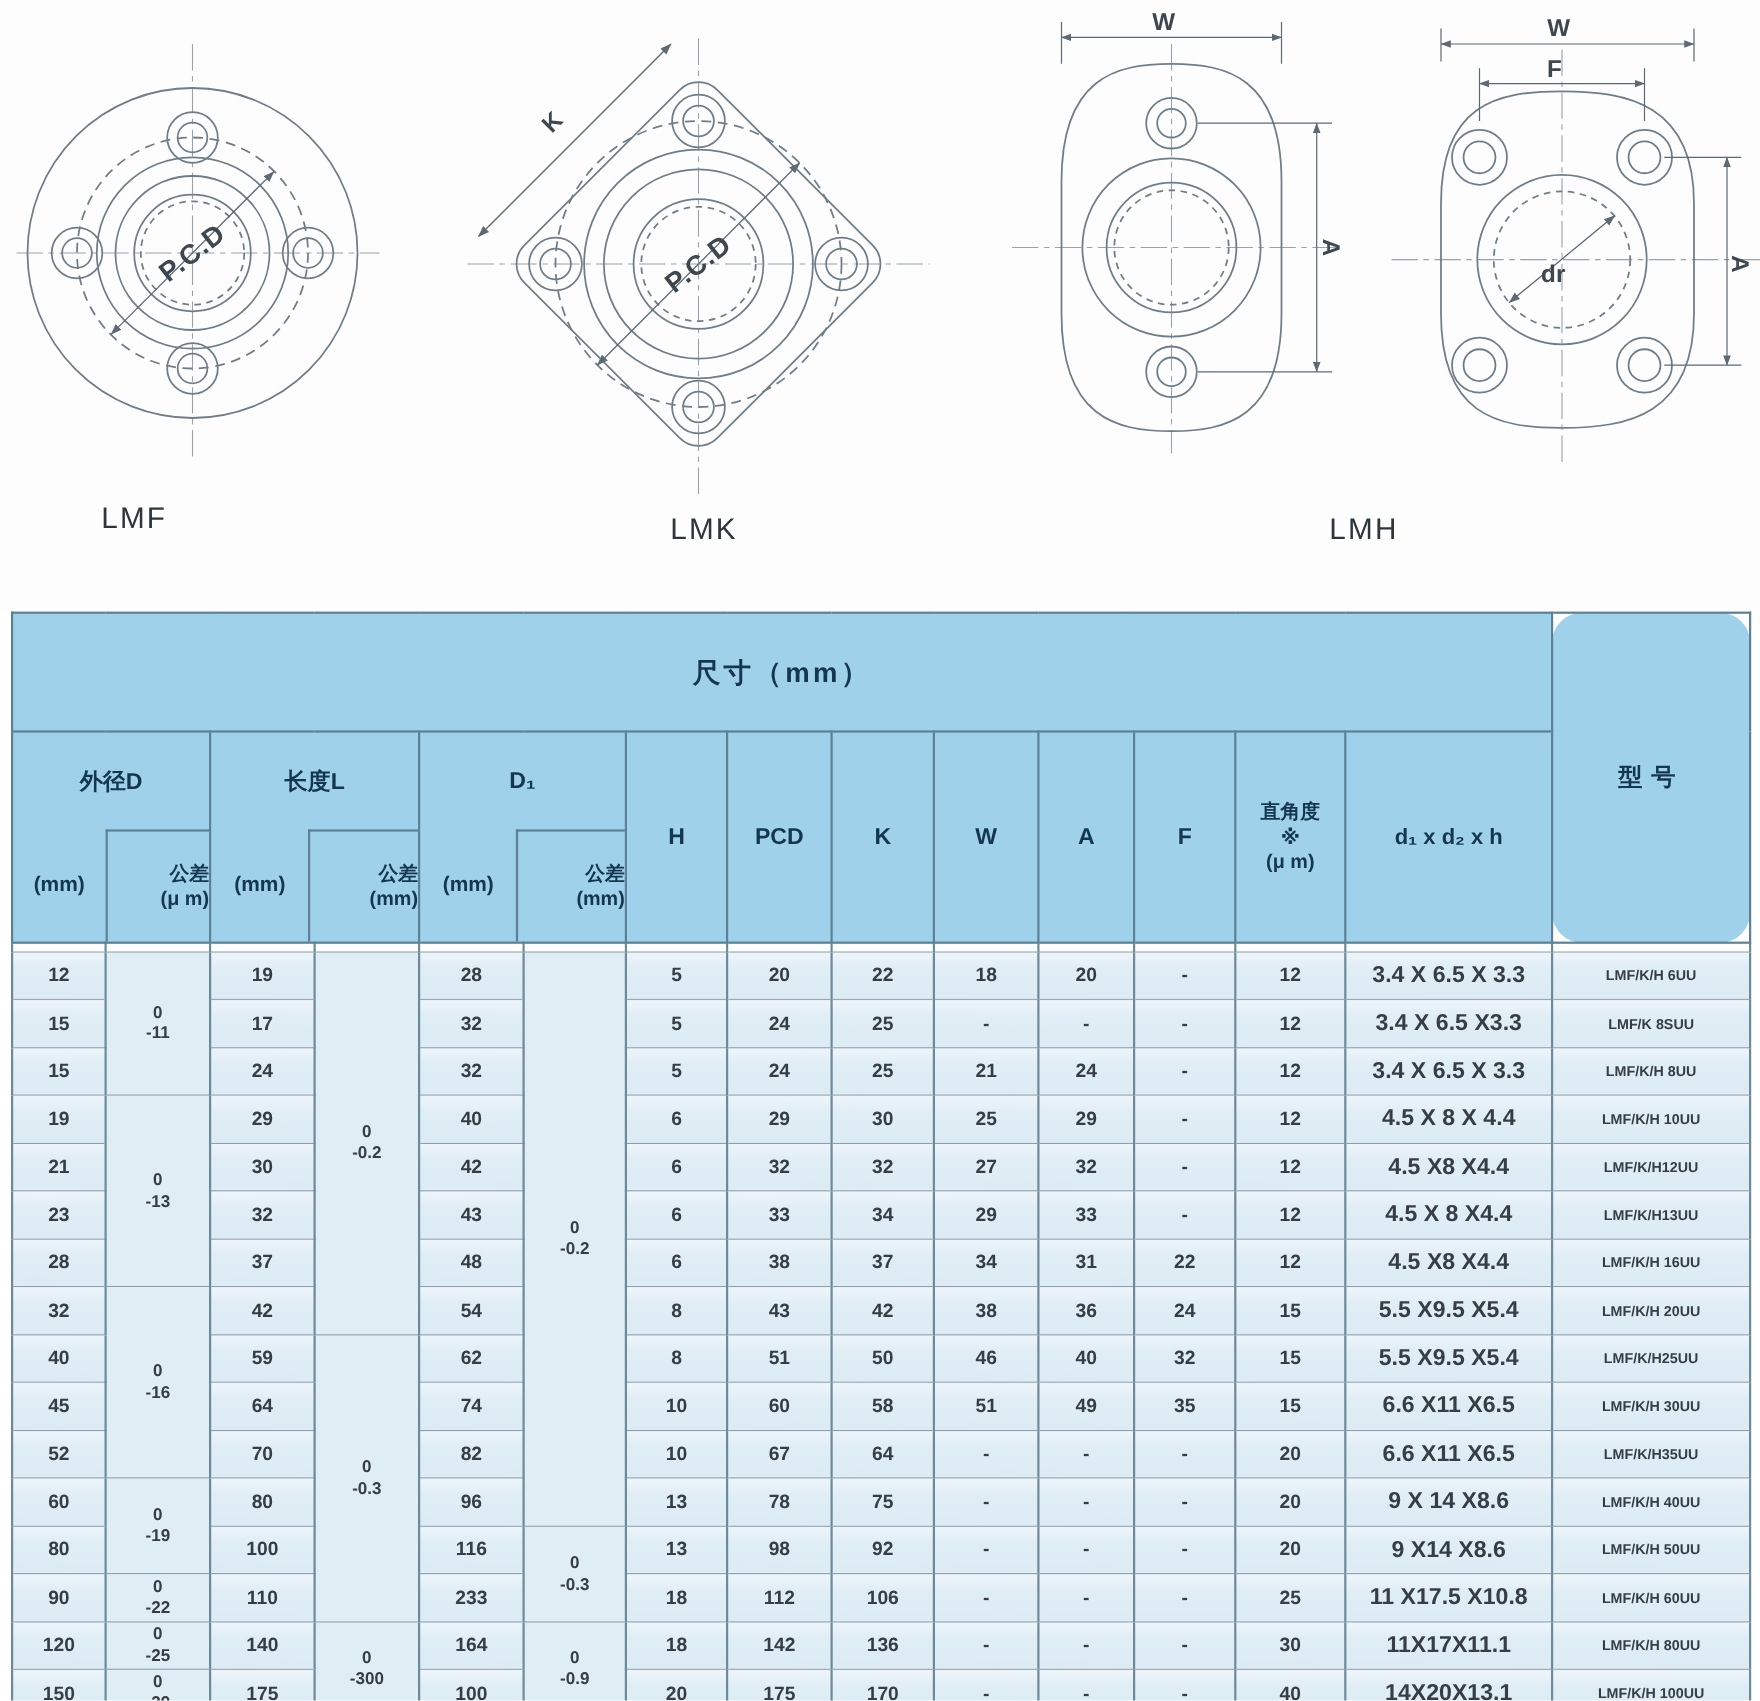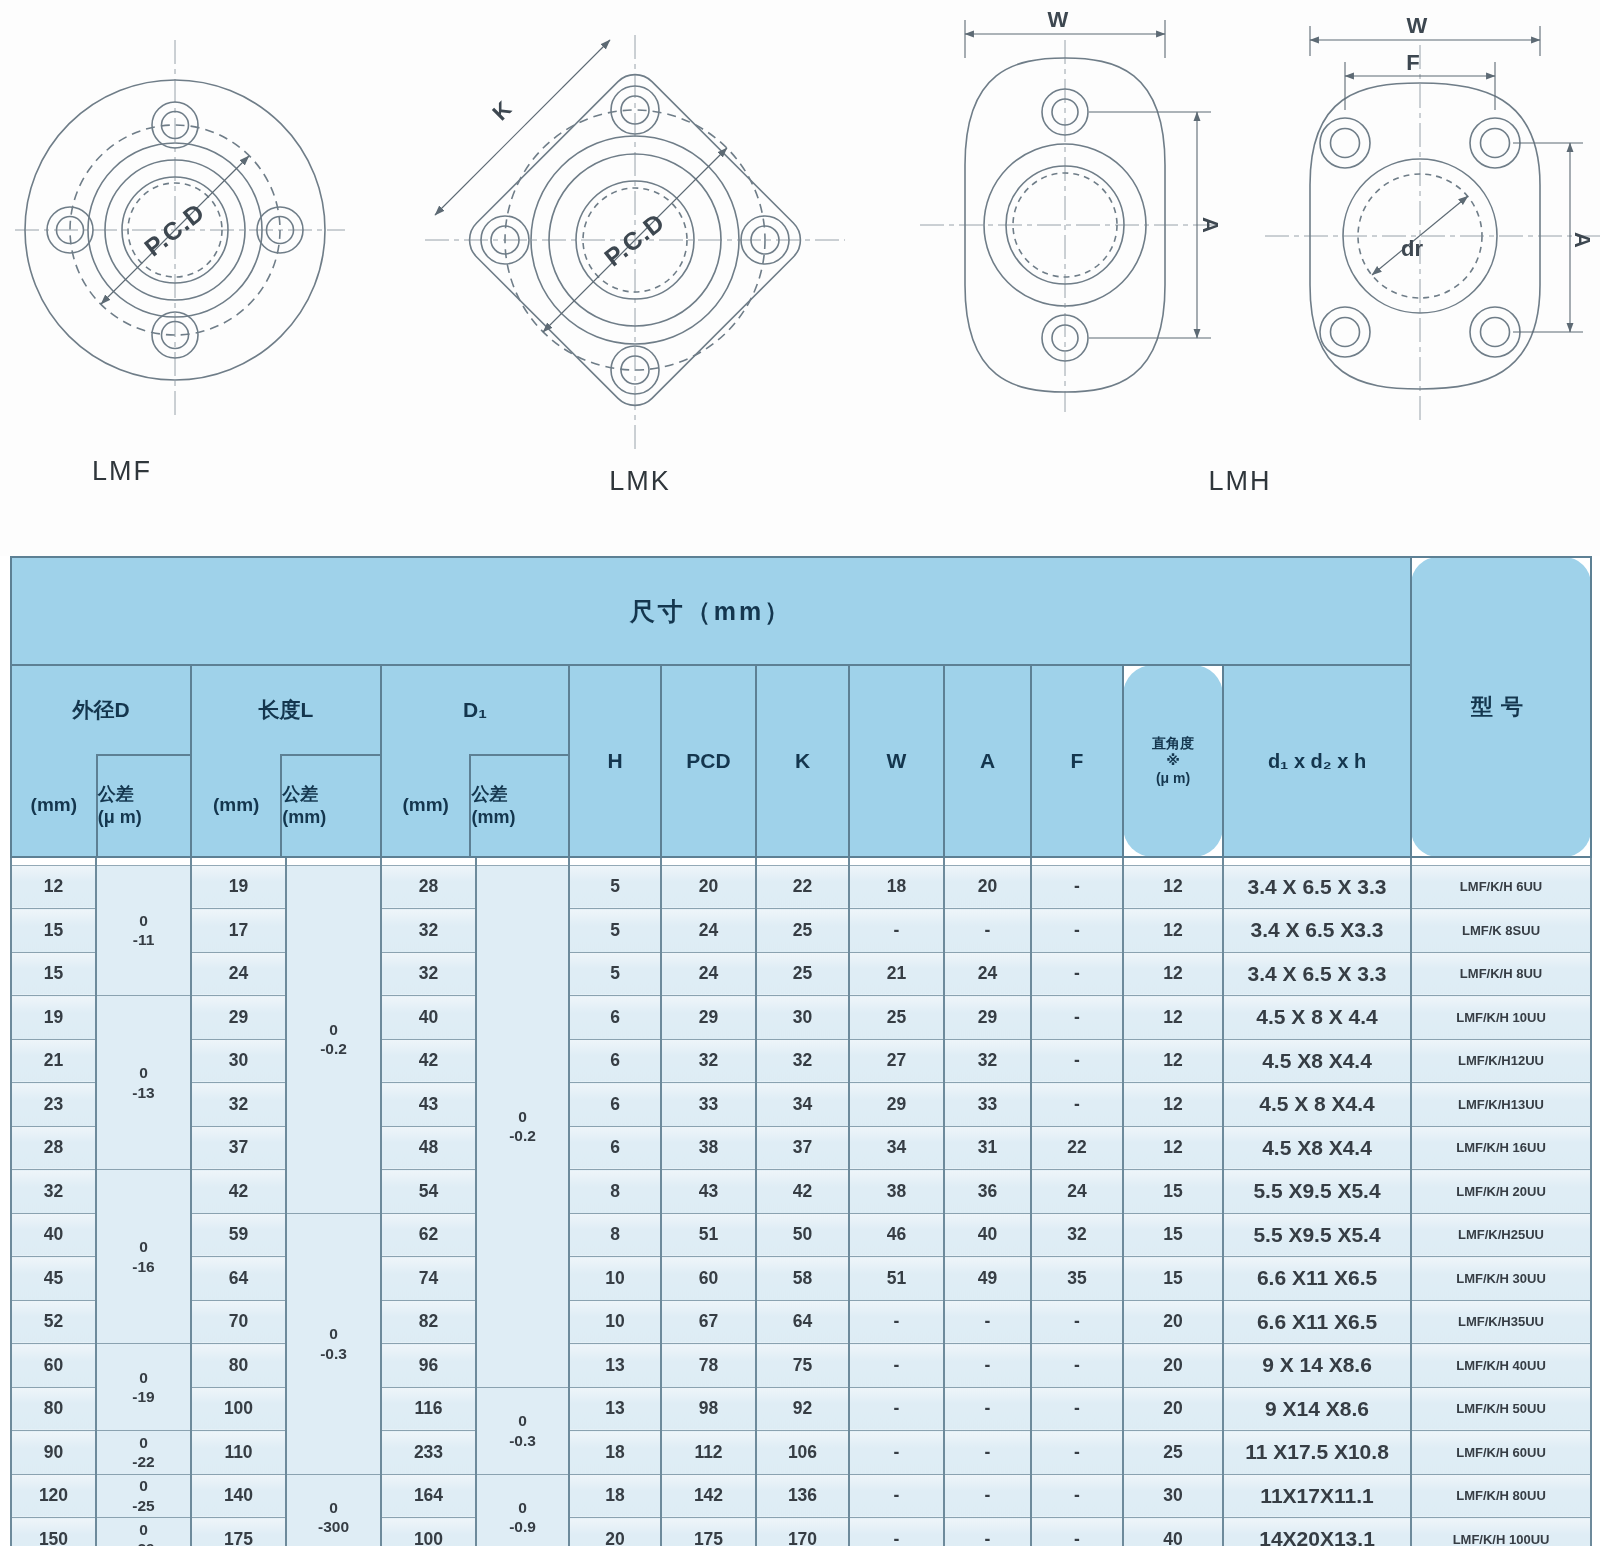--- a/index.html
+++ b/index.html
@@ -16,28 +16,28 @@
   .pcdtxt{font-size:25px;font-weight:bold;letter-spacing:1px;}
 
   
   table{position:absolute;left:10px;top:556px;width:1580px;border-collapse:collapse;
         table-layout:fixed;border:2px solid #5d8094;}
   th{background:#9fd2ea;border:2px solid #5d8094;color:#14364e;font-weight:bold;
      padding:16px;vertical-align:middle;text-align:center;}
   .size-title{height:74px;font-size:25px;letter-spacing:3px;}
   .model-h{font-size:22px;letter-spacing:8px;border-radius:27px;}
   th.plain{font-size:21px;}
-  th.sq{font-size:14px;line-height:1.25;border-radius:30px;}
+  th.sq{font-size:18px;line-height:1.25;}
   th.screwsH{font-size:20px;}
   th.grp{padding:0;vertical-align:top;}
   .grp-title{height:88px;display:flex;align-items:center;justify-content:center;font-size:21px;}
   .grp-sub{display:flex;height:102px;}
   .grp-mm{flex:0 0 47%;display:flex;align-items:center;justify-content:center;font-size:19px;}
   .grp-tol{flex:1;border-top:2px solid #5d8094;border-left:2px solid #5d8094;
-           display:flex;flex-direction:column;align-items:flex-start;justify-content:center;
+           display:flex;flex-direction:column;align-items:flex-end;justify-content:center;
            font-size:18px;line-height:1.3;}
 
   tbody tr{height:43.5px;}
   tr.spacer{height:8px;}
   tr.spacer td{background:#ffffff;border-top:2px solid #5d8094;border-bottom:1px solid #93a9b6;
                border-left:2px solid #6d8a9b;border-right:2px solid #6d8a9b;padding:0;}
   td.val,td.tol{border:1px solid #8aa2b0;border-left:2px solid #6d8a9b;border-right:2px solid #6d8a9b;
         text-align:center;vertical-align:middle;color:#363d44;font-weight:bold;padding:0;}
   td.val{font-size:17.5px;
         background:linear-gradient(180deg,#eef5f9 0%,#dfedf5 38%,#ddecf4 100%);}

